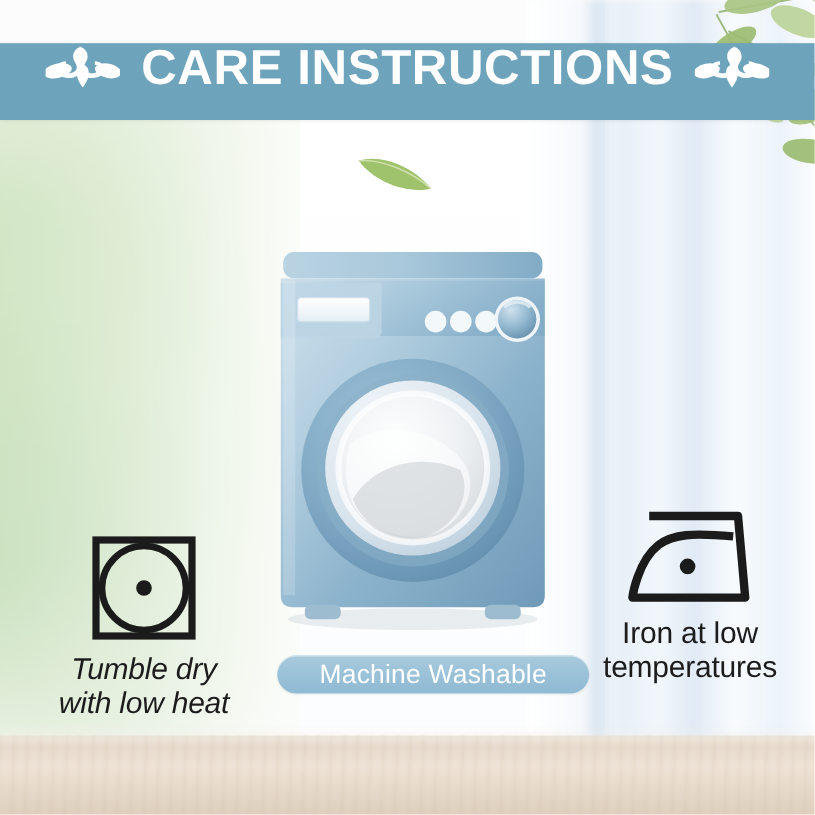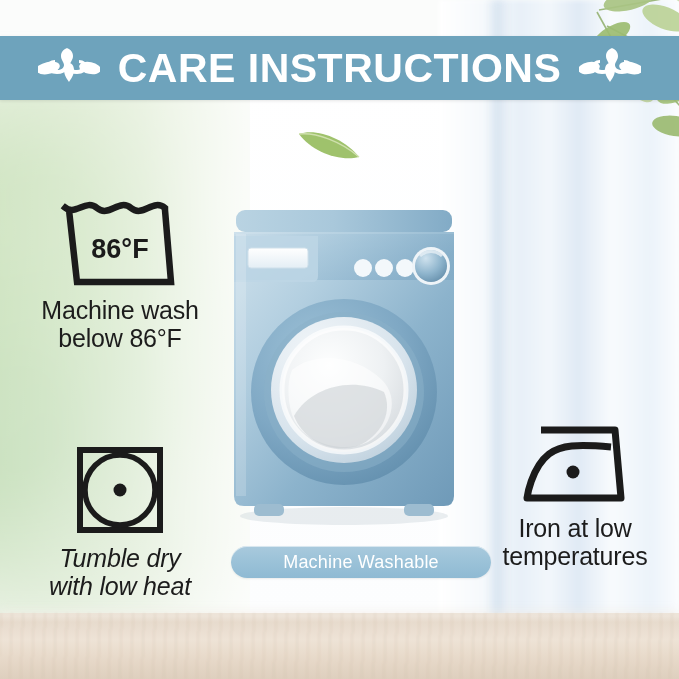--- a/index.html
+++ b/index.html
@@ -66,21 +66,21 @@
     background:linear-gradient(180deg,rgba(255,255,255,.0),rgba(243,237,229,.95));
     filter:blur(4px);
   }
 
   
   .leafgrp{position:absolute;pointer-events:none;}
 
   
   .banner{
     position:absolute;left:0;top:36px;width:679px;height:64px;
-    background:#6ea3bc;display:flex;align-items:center;justify-content:center;
+    background:#6ea3bc;display:flex;align-items:flex-start;justify-content:center;
     box-shadow:0 1px 3px rgba(0,0,0,.10);
   }
   .banner-title{
     color:#ffffff;font-size:41px;font-weight:bold;letter-spacing:.5px;
     line-height:1;white-space:nowrap;
     font-family:"Liberation Sans","DejaVu Sans",sans-serif;
   }
   .fleur{width:62px;height:46px;flex:0 0 auto;}
   .fleur.left{margin-right:18px;}
   .fleur.right{margin-left:18px;}
@@ -101,21 +101,21 @@
   .washer{position:absolute;left:232px;top:210px;width:224px;height:320px;}
 
   
   .badge{
     position:absolute;left:231px;top:546px;width:260px;height:32px;
     border-radius:16px;display:flex;align-items:center;justify-content:center;
     background:linear-gradient(180deg,#a9cadd 0%,#9bc2d8 48%,#8fbad3 100%);
     box-shadow:inset 0 1px 0 rgba(255,255,255,.55), 0 1px 2px rgba(0,0,0,.08);
   }
   .badge-label{
-    color:#ffffff;font-size:18px;letter-spacing:.2px;line-height:1;white-space:nowrap;
+    color:#ffffff;font-size:22px;letter-spacing:.2px;line-height:1;white-space:nowrap;
   }
 </style>
 </head>
 <body>
 
 <div class="stage">
 
   <div class="bg-base"></div>
   <div class="bg-green-left"></div>
   <div class="bg-white-veil"></div>
@@ -162,28 +162,20 @@
     <svg class="fleur right" viewBox="0 0 62 46">
       <g fill="#ffffff" transform="translate(62,0) scale(-1,1)">
         <path d="M33 4c-5 0-8 4-8 8 0 4 3 6 3 9 0 3-3 5-7 5-3 0-5-2-5-4 0-2 1-3 3-3v-3c-5 0-8 3-8 7 0 4 4 7 10 7 5 0 8-2 10-4 2 2 5 4 10 4 6 0 10-3 10-7 0-4-3-7-8-7v3c2 0 3 1 3 3 0 2-2 4-5 4-4 0-7-2-7-5 0-3 3-5 3-9 0-4-3-8-8-8z" transform="translate(-2,-1)"></path>
         <path d="M31 18c-3 0-5 3-5 7 0 5 3 9 5 12 2-3 5-7 5-12 0-4-2-7-5-7z"></path>
         <ellipse cx="10" cy="23" rx="12" ry="6" transform="rotate(-12 10 23)"></ellipse>
         <ellipse cx="52" cy="23" rx="11" ry="6" transform="rotate(12 52 23)"></ellipse>
       </g>
     </svg>
   </div>
 
-  <div class="sym" id="sym-wash">
-    <svg class="glyph" width="130" height="92" viewBox="0 0 130 92">
-      <path d="M8 10 C20 22 30 2 42 12 C54 22 64 2 76 12 C88 22 98 2 110 12 L110 14 L116 86 L22 86 L14 14 Z" fill="none" stroke="#1b1b1b" stroke-width="6.5" stroke-linejoin="miter" stroke-linecap="square"></path>
-      <text x="65" y="62" text-anchor="middle" font-family="Liberation Sans, sans-serif" font-size="27" font-weight="bold" fill="#1b1b1b">86°F</text>
-    </svg>
-    <div class="cap">Machine wash
-below 86°F</div>
-  </div>
 
 
   <div class="sym" id="sym-dry">
     <svg class="glyph" width="92" height="92" viewBox="0 0 92 92">
       <rect x="6" y="6" width="80" height="80" fill="none" stroke="#1b1b1b" stroke-width="6"></rect>
       <circle cx="46" cy="46" r="35" fill="none" stroke="#1b1b1b" stroke-width="5.5"></circle>
       <circle cx="46" cy="46" r="6.5" fill="#1b1b1b"></circle>
     </svg>
     <div class="cap">Tumble dry
 with low heat</div>

